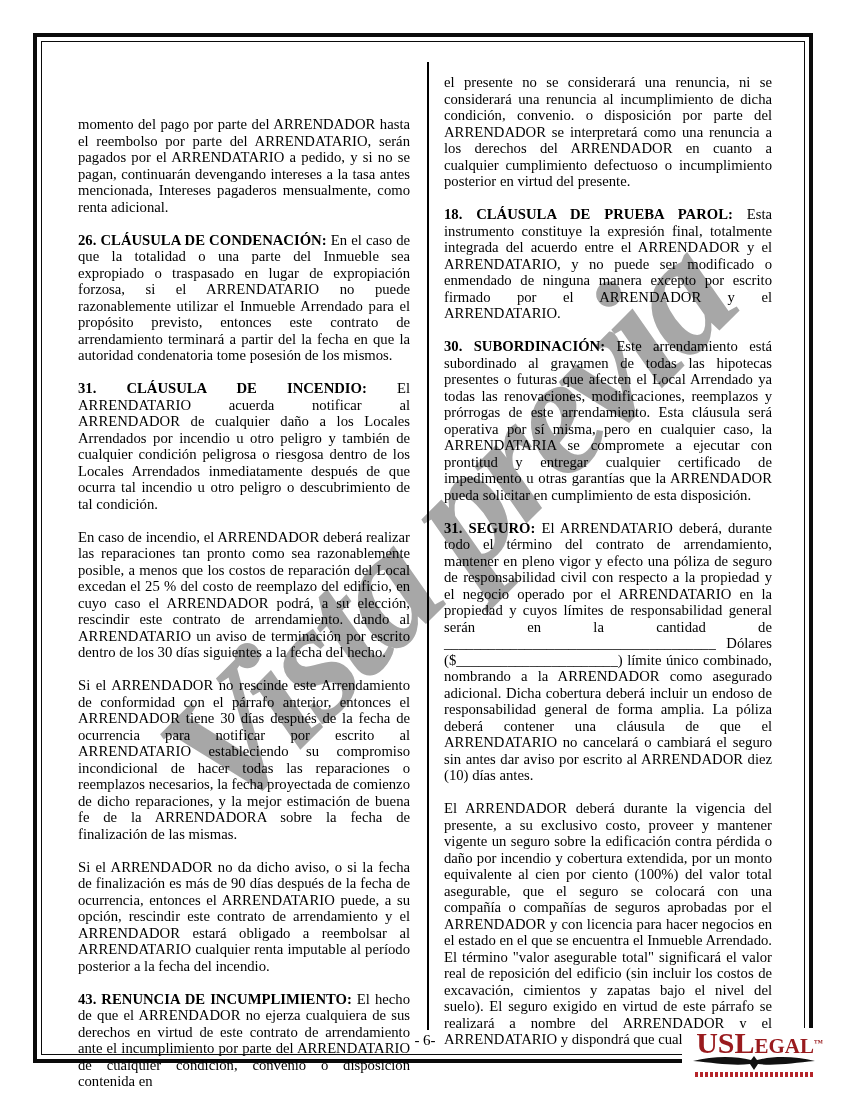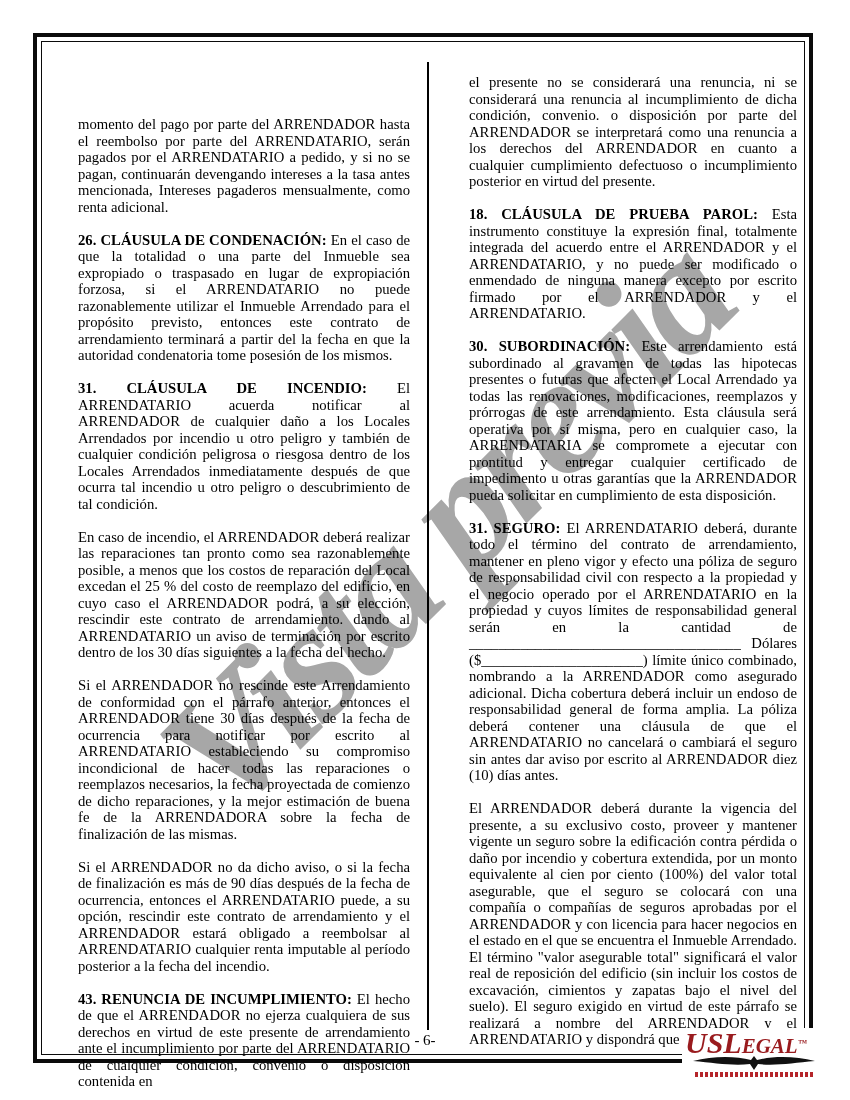--- a/index.html
+++ b/index.html
@@ -18,34 +18,34 @@
   .watermark { position:absolute; left:445px; top:525px; z-index:1;
                transform:translate(-50%,-50%) rotate(-45deg);
                font-family:"Liberation Serif", serif; font-weight:bold; font-style:italic;
                font-size:168px; letter-spacing:-8px; white-space:nowrap;
                color:#a7a7a7; }
 
   
   .col { position:absolute; top:74px; z-index:2; text-align:justify;
          font-size:14.7px; line-height:16.5px; }
   .col-left  { left:78px;  width:332px;margin-top:42px; }
-  .col-right { left:444px; width:328px;margin-left:25px; }
+  .col-right { left:444px; width:328px; }
   .col p { margin:0 0 16.5px 0; }
   .col p:last-child { margin-bottom:0; }
   .lead { font-weight:bold; }
 
   .divider { position:absolute; left:427px; top:62px; width:2px; height:968px;
              background:#000; z-index:2; }
 
   .page-number { position:absolute; left:0; top:1032px; width:850px; text-align:center;
                  font-size:15px; z-index:3; }
 
   
   .logo { position:absolute; right:24px; bottom:22px; width:138px; z-index:5;
-          background:#fff; padding:2px 3px 1px 3px; text-align:left;font-style:italic; }
+          background:#fff; padding:2px 3px 1px 3px; text-align:right; }
   .logo-brand { font-family:"Liberation Serif", serif; font-weight:bold;
                 font-variant:small-caps; font-size:30px; line-height:26px;
                 color:#991b1e; letter-spacing:0; white-space:nowrap; }
   .logo-tm { font-size:9px; vertical-align:top; color:#991b1e; font-variant:normal; }
   .logo-eagle { display:block; margin:-2px auto 0 auto; width:126px; height:16px; }
   .logo-strip { margin:1px auto 0 auto; width:118px; height:5px;
                 background:repeating-linear-gradient(90deg,#b5252a 0 3px,#fff 3px 5px); }
 </style>
 </head>
 <body>
@@ -58,21 +58,21 @@
   <div class="border-inner"></div>
   <div class="divider"></div>
 
   <div class="col col-left">
     <p><span class="lead"></span><span>momento del pago por parte del ARRENDADOR hasta el reembolso por parte del ARRENDATARIO, serán pagados por el ARRENDATARIO a pedido, y si no se pagan, continuarán devengando intereses a la tasa antes mencionada, Intereses pagaderos mensualmente, como renta adicional.</span></p>
     <p><span class="lead">26. CLÁUSULA DE CONDENACIÓN:</span><span> En el caso de que la totalidad o una parte del Inmueble sea expropiado o traspasado en lugar de expropiación forzosa, si el ARRENDATARIO no puede razonablemente utilizar el Inmueble Arrendado para el propósito previsto, entonces este contrato de arrendamiento terminará a partir del la fecha en que la autoridad condenatoria tome posesión de los mismos.</span></p>
     <p><span class="lead">31. CLÁUSULA DE INCENDIO:</span><span> El ARRENDATARIO acuerda notificar al ARRENDADOR de cualquier daño a los Locales Arrendados por incendio u otro peligro y también de cualquier condición peligrosa o riesgosa dentro de los Locales Arrendados inmediatamente después de que ocurra tal incendio u otro peligro o descubrimiento de tal condición.</span></p>
     <p><span class="lead"></span><span>En caso de incendio, el ARRENDADOR deberá realizar las reparaciones tan pronto como sea razonablemente posible, a menos que los costos de reparación del Local excedan el 25 % del costo de reemplazo del edificio, en cuyo caso el ARRENDADOR podrá, a su elección, rescindir este contrato de arrendamiento. dando al ARRENDATARIO un aviso de terminación por escrito dentro de los 30 días siguientes a la fecha del hecho.</span></p>
     <p><span class="lead"></span><span>Si el ARRENDADOR no rescinde este Arrendamiento de conformidad con el párrafo anterior, entonces el ARRENDADOR tiene 30 días después de la fecha de ocurrencia para notificar por escrito al ARRENDATARIO estableciendo su compromiso incondicional de hacer todas las reparaciones o reemplazos necesarios, la fecha proyectada de comienzo de dicho reparaciones, y la mejor estimación de buena fe de la ARRENDADORA sobre la fecha de finalización de las mismas.</span></p>
     <p><span class="lead"></span><span>Si el ARRENDADOR no da dicho aviso, o si la fecha de finalización es más de 90 días después de la fecha de ocurrencia, entonces el ARRENDATARIO puede, a su opción, rescindir este contrato de arrendamiento y el ARRENDADOR estará obligado a reembolsar al ARRENDATARIO cualquier renta imputable al período posterior a la fecha del incendio.</span></p>
-    <p><span class="lead">43. RENUNCIA DE INCUMPLIMIENTO:</span><span> El hecho de que el ARRENDADOR no ejerza cualquiera de sus derechos en virtud de este presente de arrendamiento ante el incumplimiento por parte del ARRENDATARIO de cualquier condición, convenio o disposición contenida en</span></p>
+    <p><span class="lead">43. RENUNCIA DE INCUMPLIMIENTO:</span><span> El hecho de que el ARRENDADOR no ejerza cualquiera de sus derechos en virtud de este contrato de arrendamiento ante el incumplimiento por parte del ARRENDATARIO de cualquier condición, convenio o disposición contenida en</span></p>
   </div>
 
   <div class="col col-right">
     <p><span class="lead"></span><span>el presente no se considerará una renuncia, ni se considerará una renuncia al incumplimiento de dicha condición, convenio. o disposición por parte del ARRENDADOR se interpretará como una renuncia a los derechos del ARRENDADOR en cuanto a cualquier cumplimiento defectuoso o incumplimiento posterior en virtud del presente.</span></p>
     <p><span class="lead">18. CLÁUSULA DE PRUEBA PAROL:</span><span> Esta instrumento constituye la expresión final, totalmente integrada del acuerdo entre el ARRENDADOR y el ARRENDATARIO, y no puede ser modificado o enmendado de ninguna manera excepto por escrito firmado por el ARRENDADOR y el ARRENDATARIO.</span></p>
     <p><span class="lead">30. SUBORDINACIÓN:</span><span> Este arrendamiento está subordinado al gravamen de todas las hipotecas presentes o futuras que afecten el Local Arrendado ya todas las renovaciones, modificaciones, reemplazos y prórrogas de este arrendamiento. Esta cláusula será operativa por sí misma, pero en cualquier caso, la ARRENDATARIA se compromete a ejecutar con prontitud y entregar cualquier certificado de impedimento u otras garantías que la ARRENDADOR pueda solicitar en cumplimiento de esta disposición.</span></p>
     <p><span class="lead">31. SEGURO:</span><span> El ARRENDATARIO deberá, durante todo el término del contrato de arrendamiento, mantener en pleno vigor y efecto una póliza de seguro de responsabilidad civil con respecto a la propiedad y el negocio operado por el ARRENDATARIO en la propiedad y cuyos límites de responsabilidad general serán en la cantidad de _____________________________________ Dólares ($______________________) límite único combinado, nombrando a la ARRENDADOR como asegurado adicional. Dicha cobertura deberá incluir un endoso de responsabilidad general de forma amplia. La póliza deberá contener una cláusula de que el ARRENDATARIO no cancelará o cambiará el seguro sin antes dar aviso por escrito al ARRENDADOR diez (10) días antes.</span></p>
     <p><span class="lead"></span><span>El ARRENDADOR deberá durante la vigencia del presente, a su exclusivo costo, proveer y mantener vigente un seguro sobre la edificación contra pérdida o daño por incendio y cobertura extendida, por un monto equivalente al cien por ciento (100%) del valor total asegurable, que el seguro se colocará con una compañía o compañías de seguros aprobadas por el ARRENDADOR y con licencia para hacer negocios en el estado en el que se encuentra el Inmueble Arrendado. El término "valor asegurable total" significará el valor real de reposición del edificio (sin incluir los costos de excavación, cimientos y zapatas bajo el nivel del suelo). El seguro exigido en virtud de este párrafo se realizará a nombre del ARRENDADOR y el ARRENDATARIO y dispondrá que cualquier producto</span></p>
   </div>
 

